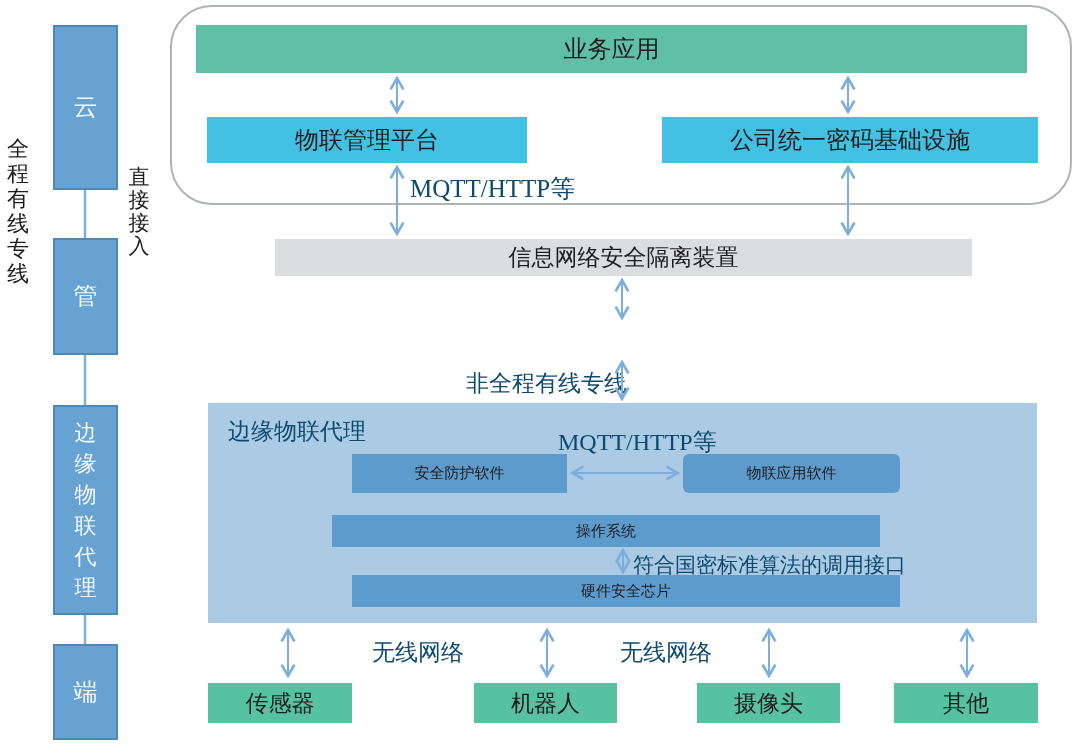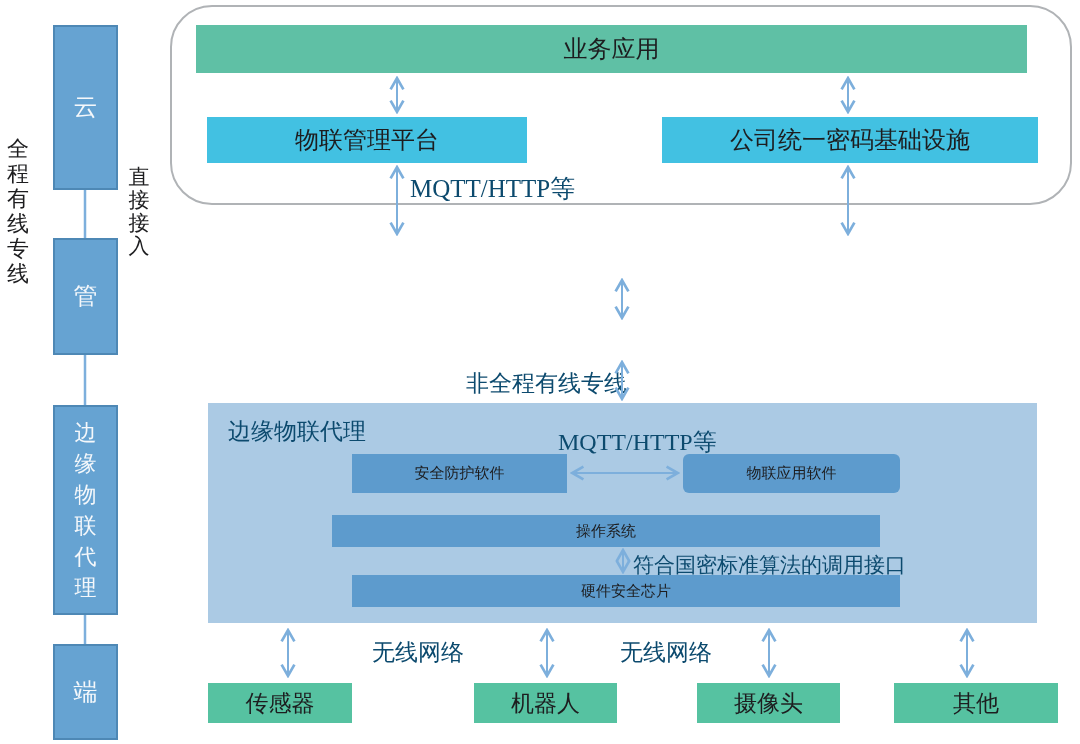--- a/index.html
+++ b/index.html
@@ -69,20 +69,23 @@
   <div class="bar cyan-bar" style="left:207px;top:117px;width:320px;height:46px;">
     <span>物联管理平台</span>
   </div>
 
   <div class="bar cyan-bar" style="left:662px;top:117px;width:376px;height:46px;">
     <span>公司统一密码基础设施</span>
   </div>
 
   <div class="flabel" style="left:410px;top:172px;font-size:25px;">MQTT/HTTP等</div>
 
+  <div class="bar gray-bar" style="left:275px;top:239px;width:697px;height:37px;">
+    <span>信息网络安全隔离装置</span>
+  </div>
 
   <div class="flabel" style="left:466px;top:368px;">非全程有线专线</div>
 
   <div class="edge-panel"></div>
 
   <div class="flabel" style="left:228px;top:416px;font-size:23px;">边缘物联代理</div>
 
   <div class="flabel" style="left:558px;top:426px;font-size:24px;">MQTT/HTTP等</div>
 
   <div class="bar blue-bar" style="left:352px;top:454px;width:215px;height:39px;">
@@ -107,21 +110,21 @@
 
   <div class="bar green-box" style="left:208px;top:683px;width:144px;height:40px;">
     <span>传感器</span>
   </div>
   <div class="bar green-box" style="left:474px;top:683px;width:143px;height:40px;align-items:center;">
     <span>机器人</span>
   </div>
   <div class="bar green-box" style="left:697px;top:683px;width:143px;height:40px;">
     <span>摄像头</span>
   </div>
-  <div class="bar green-box" style="left:894px;top:683px;width:164px;height:40px;">
+  <div class="bar green-box" style="left:894px;top:683px;width:144px;height:40px;">
     <span>其他</span>
   </div>
 
   <svg class="overlay" width="1080" height="744">
     <defs>
       <marker id="ah" viewBox="0 0 10 10" refX="8" refY="5" markerWidth="8" markerHeight="8" orient="auto-start-reverse">
         <path d="M1.5,1 L8.5,5 L1.5,9" fill="none" stroke="#7dafdc" stroke-width="1.7"></path>
       </marker>
     </defs>
     <g stroke="#7dafdc" stroke-width="2" fill="none">

